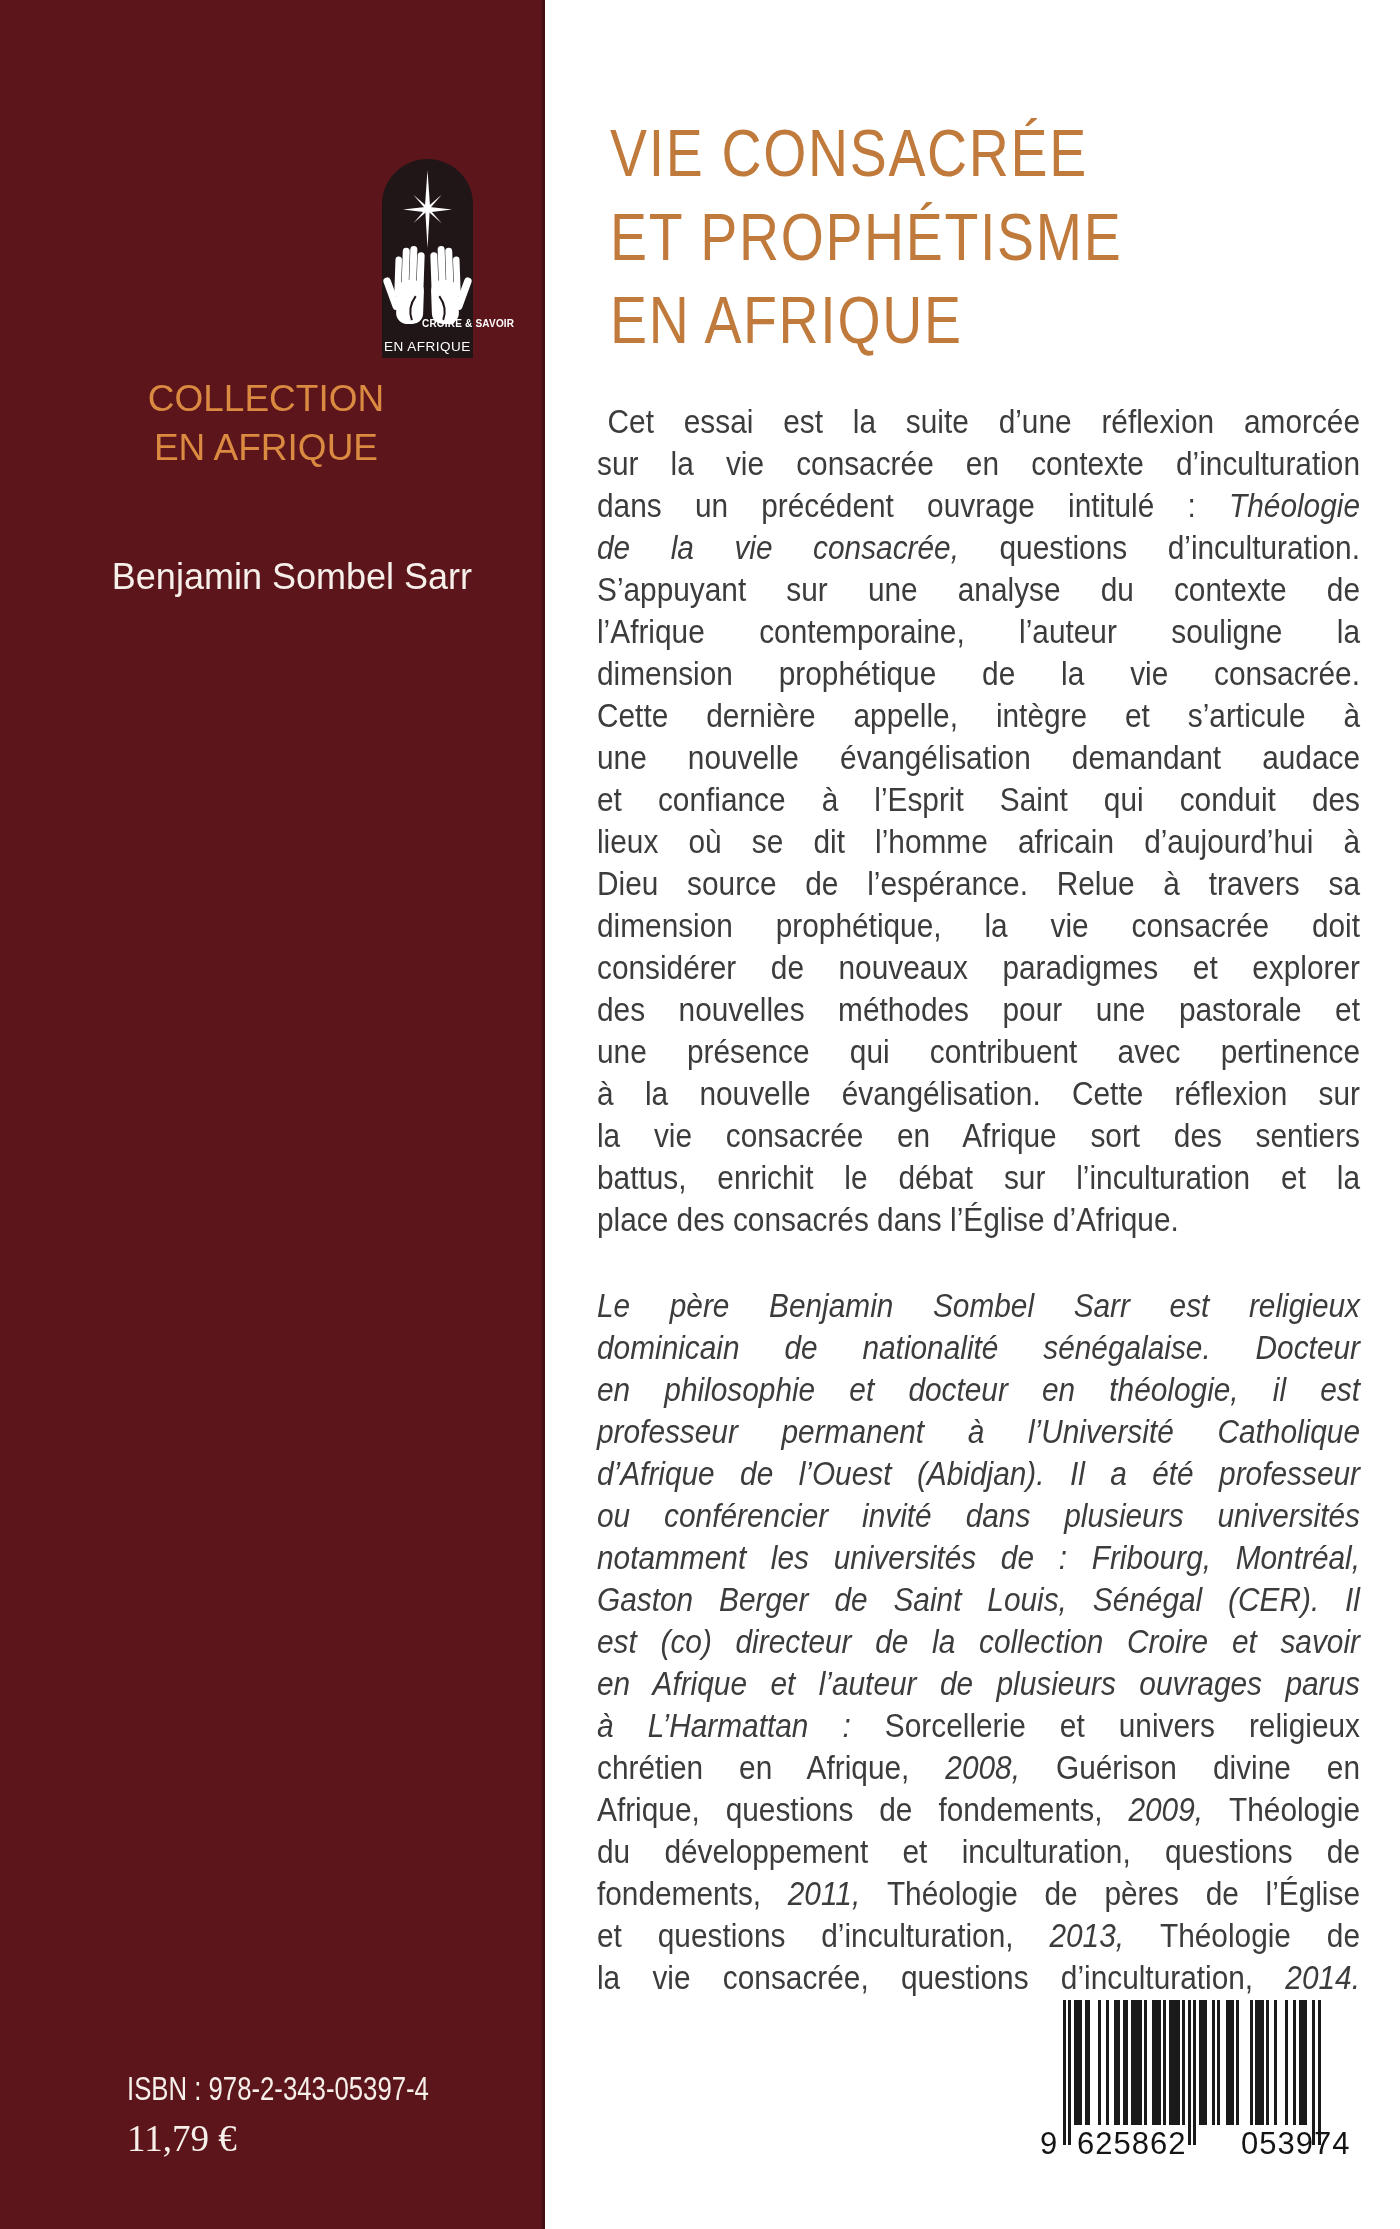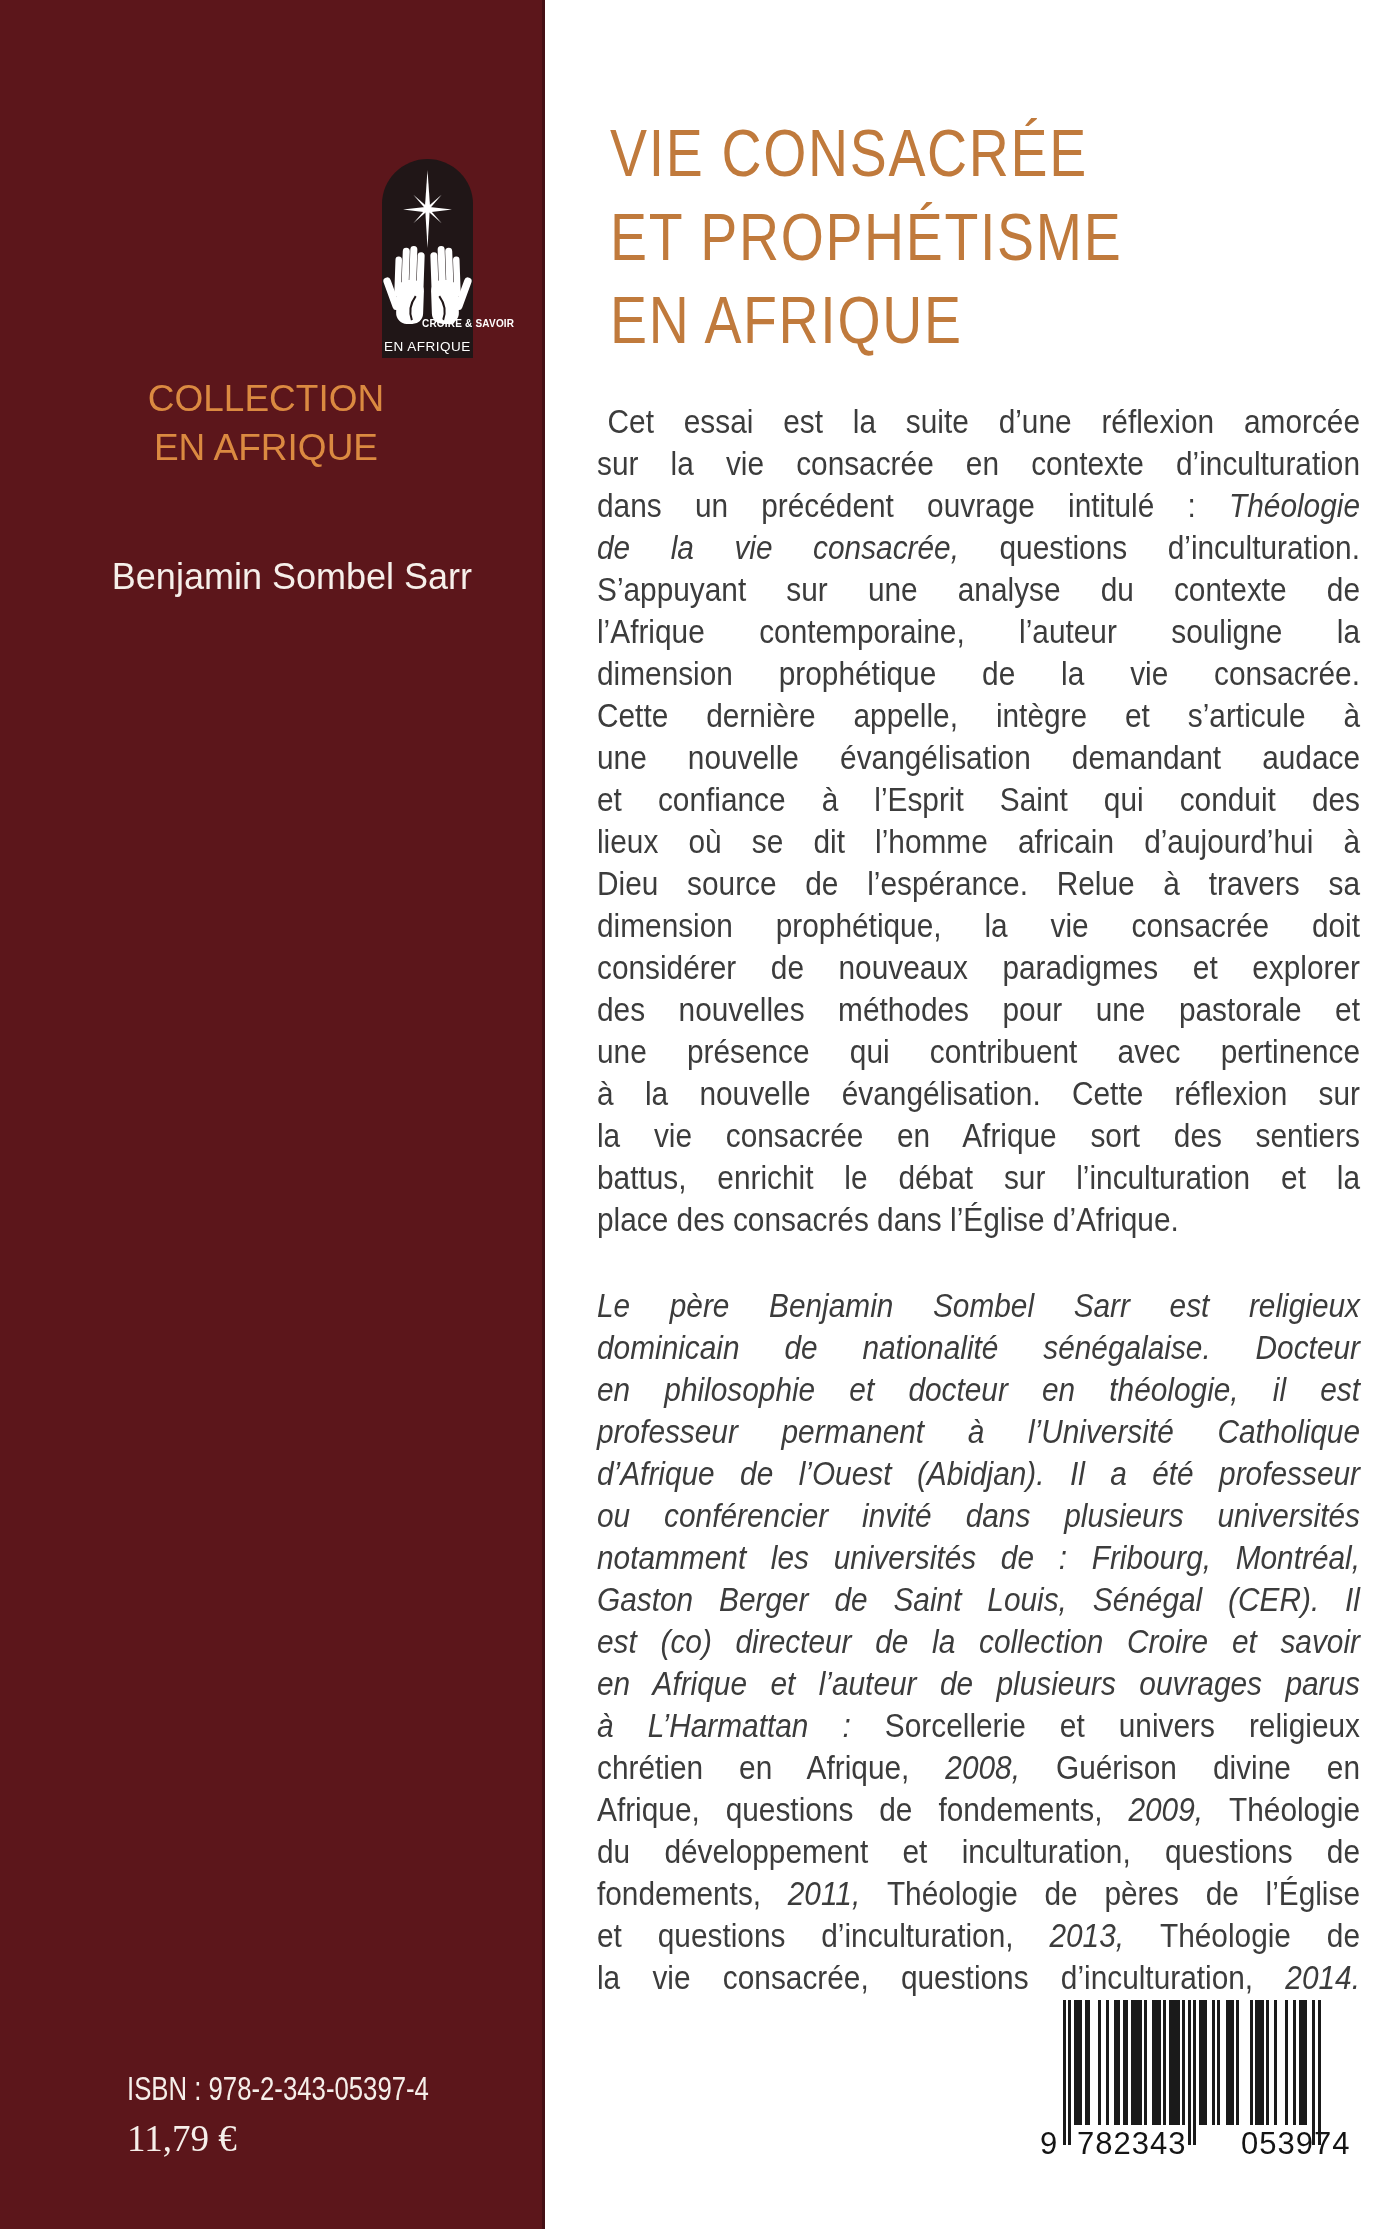--- a/index.html
+++ b/index.html
@@ -192,16 +192,16 @@
       <div class="m" style="left: 211.38px; width: 3.01px; height: 125px;"></div>
       <div class="m" style="left: 222.22px; width: 3.01px; height: 125px;"></div>
       <div class="m" style="left: 230.35px; width: 3.01px; height: 125px;"></div>
       <div class="m" style="left: 235.77px; width: 3.01px; height: 125px;"></div>
       <div class="m" style="left: 238.48px; width: 3.01px; height: 125px;"></div>
       <div class="m" style="left: 241.19px; width: 3.01px; height: 125px;"></div>
       <div class="m" style="left: 249.32px; width: 3.01px; height: 145px;"></div>
       <div class="m" style="left: 254.74px; width: 3.01px; height: 145px;"></div>
     </div>
   <div class="bc-digit bc-d0">9</div>
-  <div class="bc-digit bc-d1">782343</div>
+  <div class="bc-digit bc-d1">625862</div>
   <div class="bc-digit bc-d2">053974</div>
 
 </div>
 
 </body></html>

